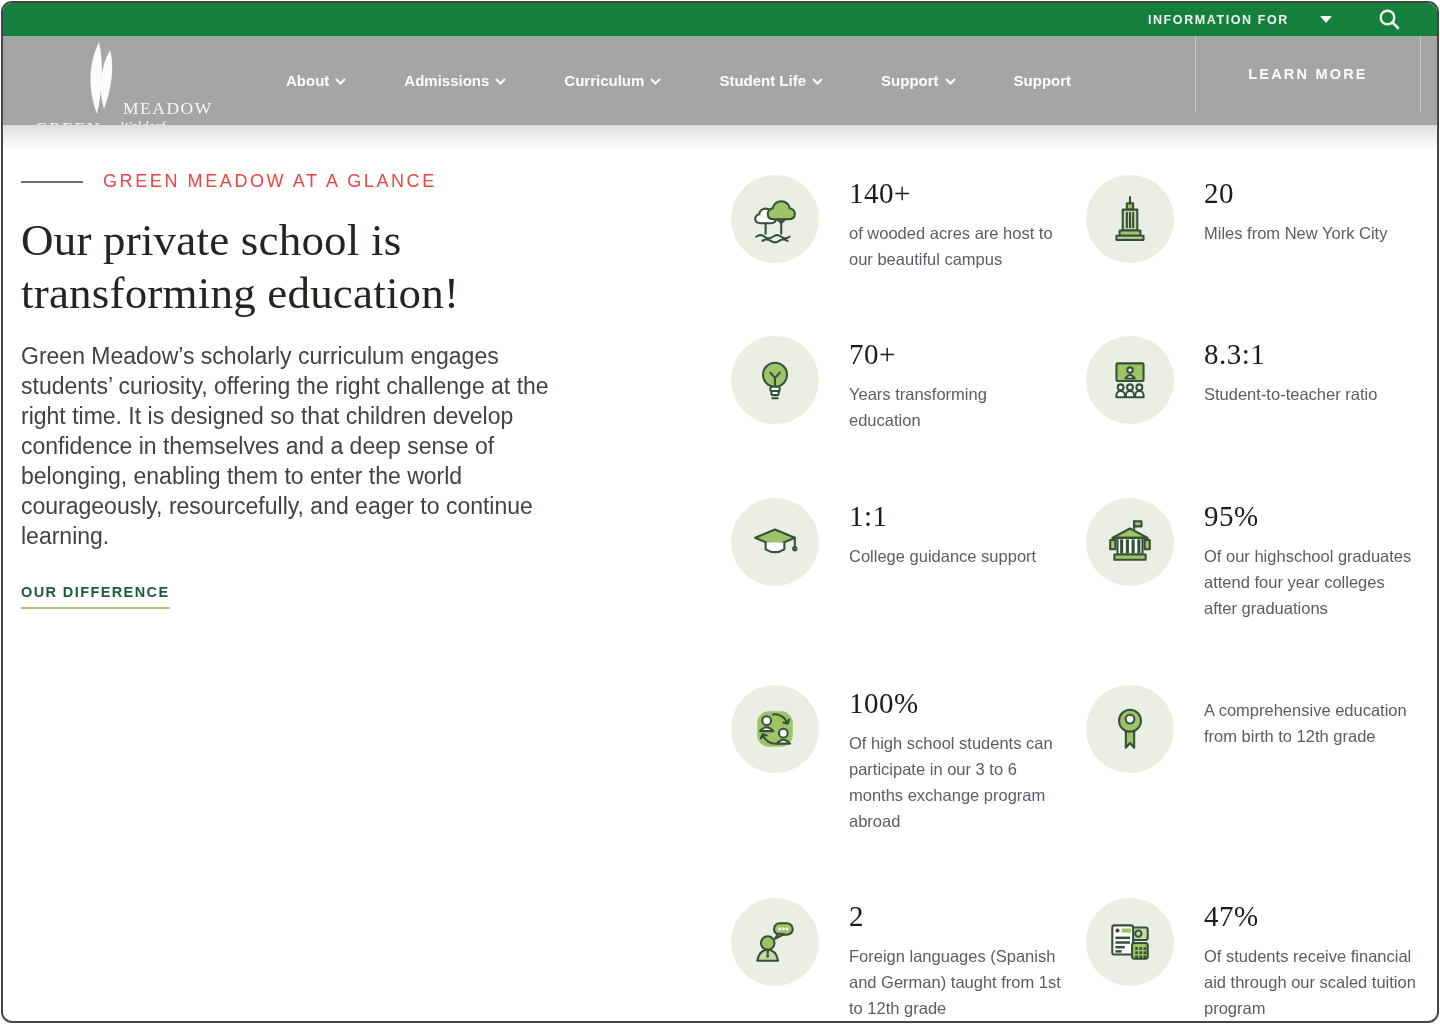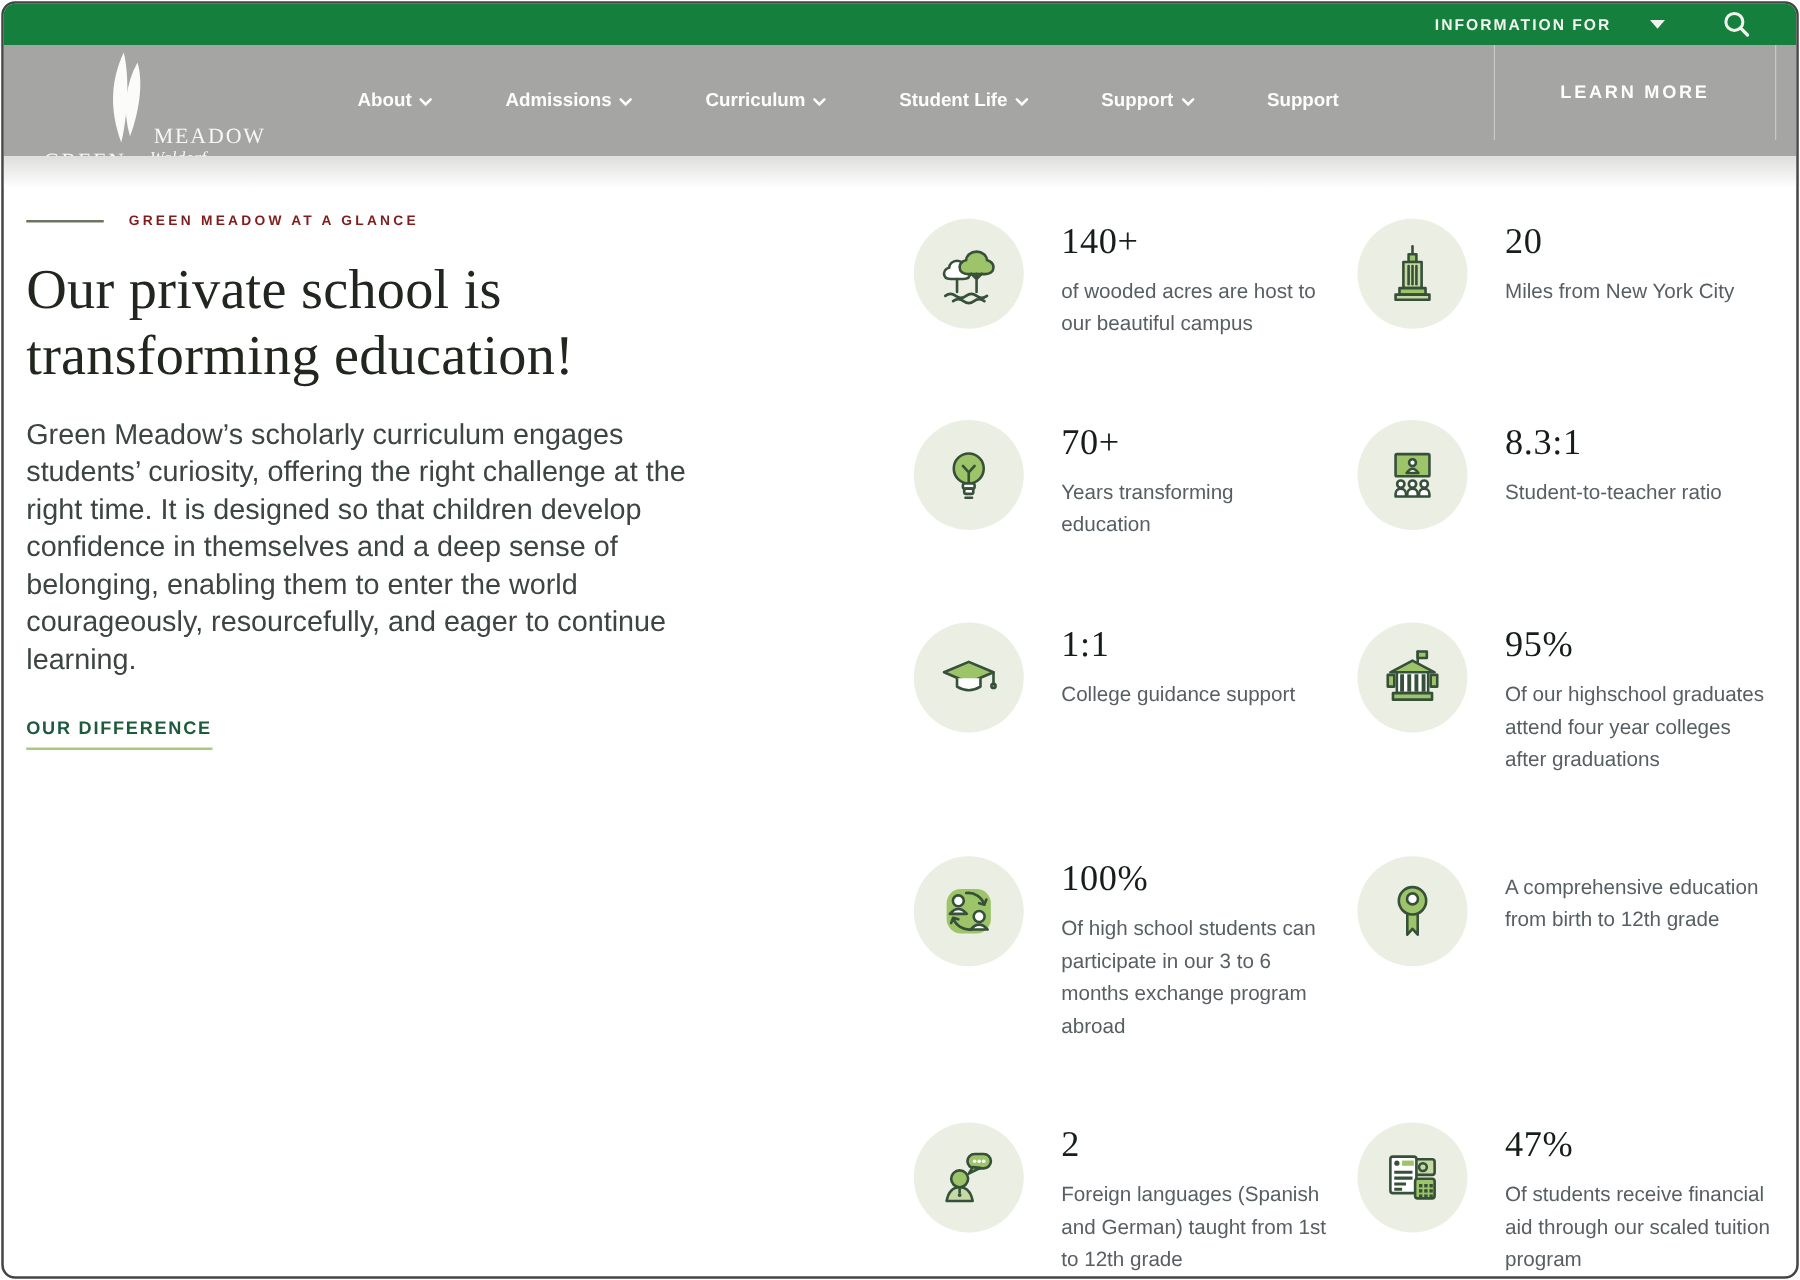--- a/index.html
+++ b/index.html
@@ -47,21 +47,21 @@
     position:absolute; left:1192px; right:16px; top:0; height:76px;
     border-left:1px solid #c7c7c5; border-right:1px solid #c7c7c5;
     display:flex; align-items:center; justify-content:center;
     color:#fdfdfc; font-size:14.5px; font-weight:bold; letter-spacing:2.2px; cursor:pointer;
   }
 
   
   .hero { position:absolute; left:18px; top:168px; width:566px; }
   .eyebrow { display:flex; align-items:center; }
   .eyebrow-line { width:62px; height:2px; background:#6d7466; margin-right:20px; }
-  .eyebrow-text { font-size:11px; font-weight:bold; letter-spacing:2.6px; color:#7f1d1d; }
+  .eyebrow-text { font-size:18px; font-weight:normal; letter-spacing:2.6px; color:#ef4444; }
   .hero h1 {
     margin-top:22px; font-family:"Liberation Serif", serif; font-weight:400;
     font-size:45px; line-height:53px; color:#21271f; letter-spacing:0.2px;
   }
   .hero p {
     margin-top:21px; font-size:23px; line-height:30px; color:#3d4543;
   }
   .hero-cta {
     display:inline-block; margin-top:33px; font-size:14.5px; font-weight:bold; letter-spacing:1.4px;
     color:#1e5b3b; border-bottom:2px solid #a9c97c; padding-bottom:7px; cursor:pointer;

